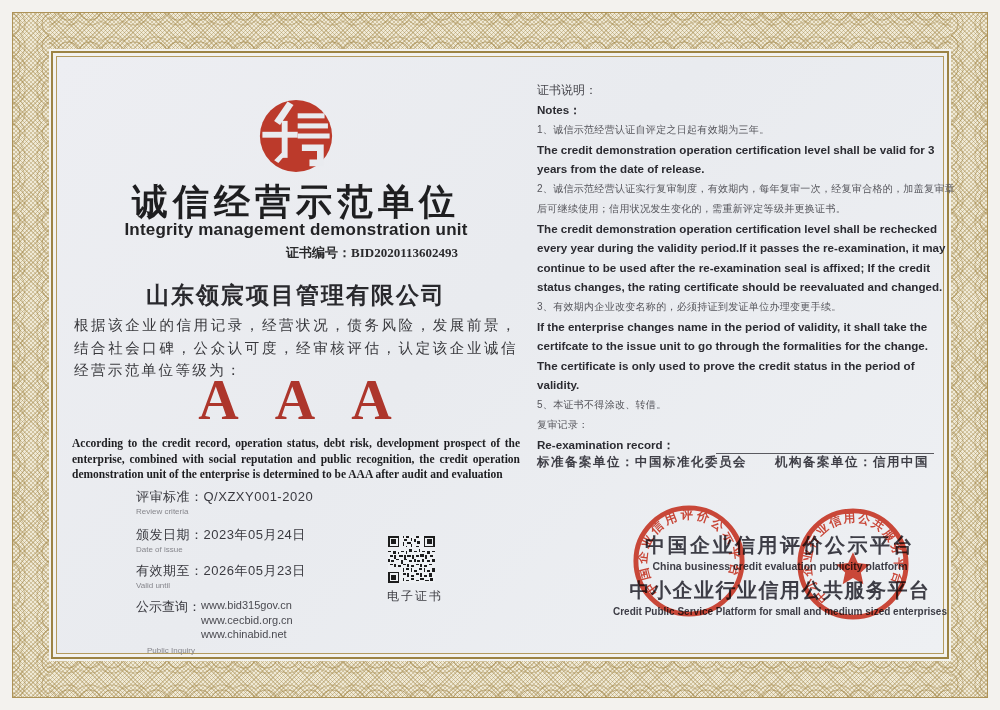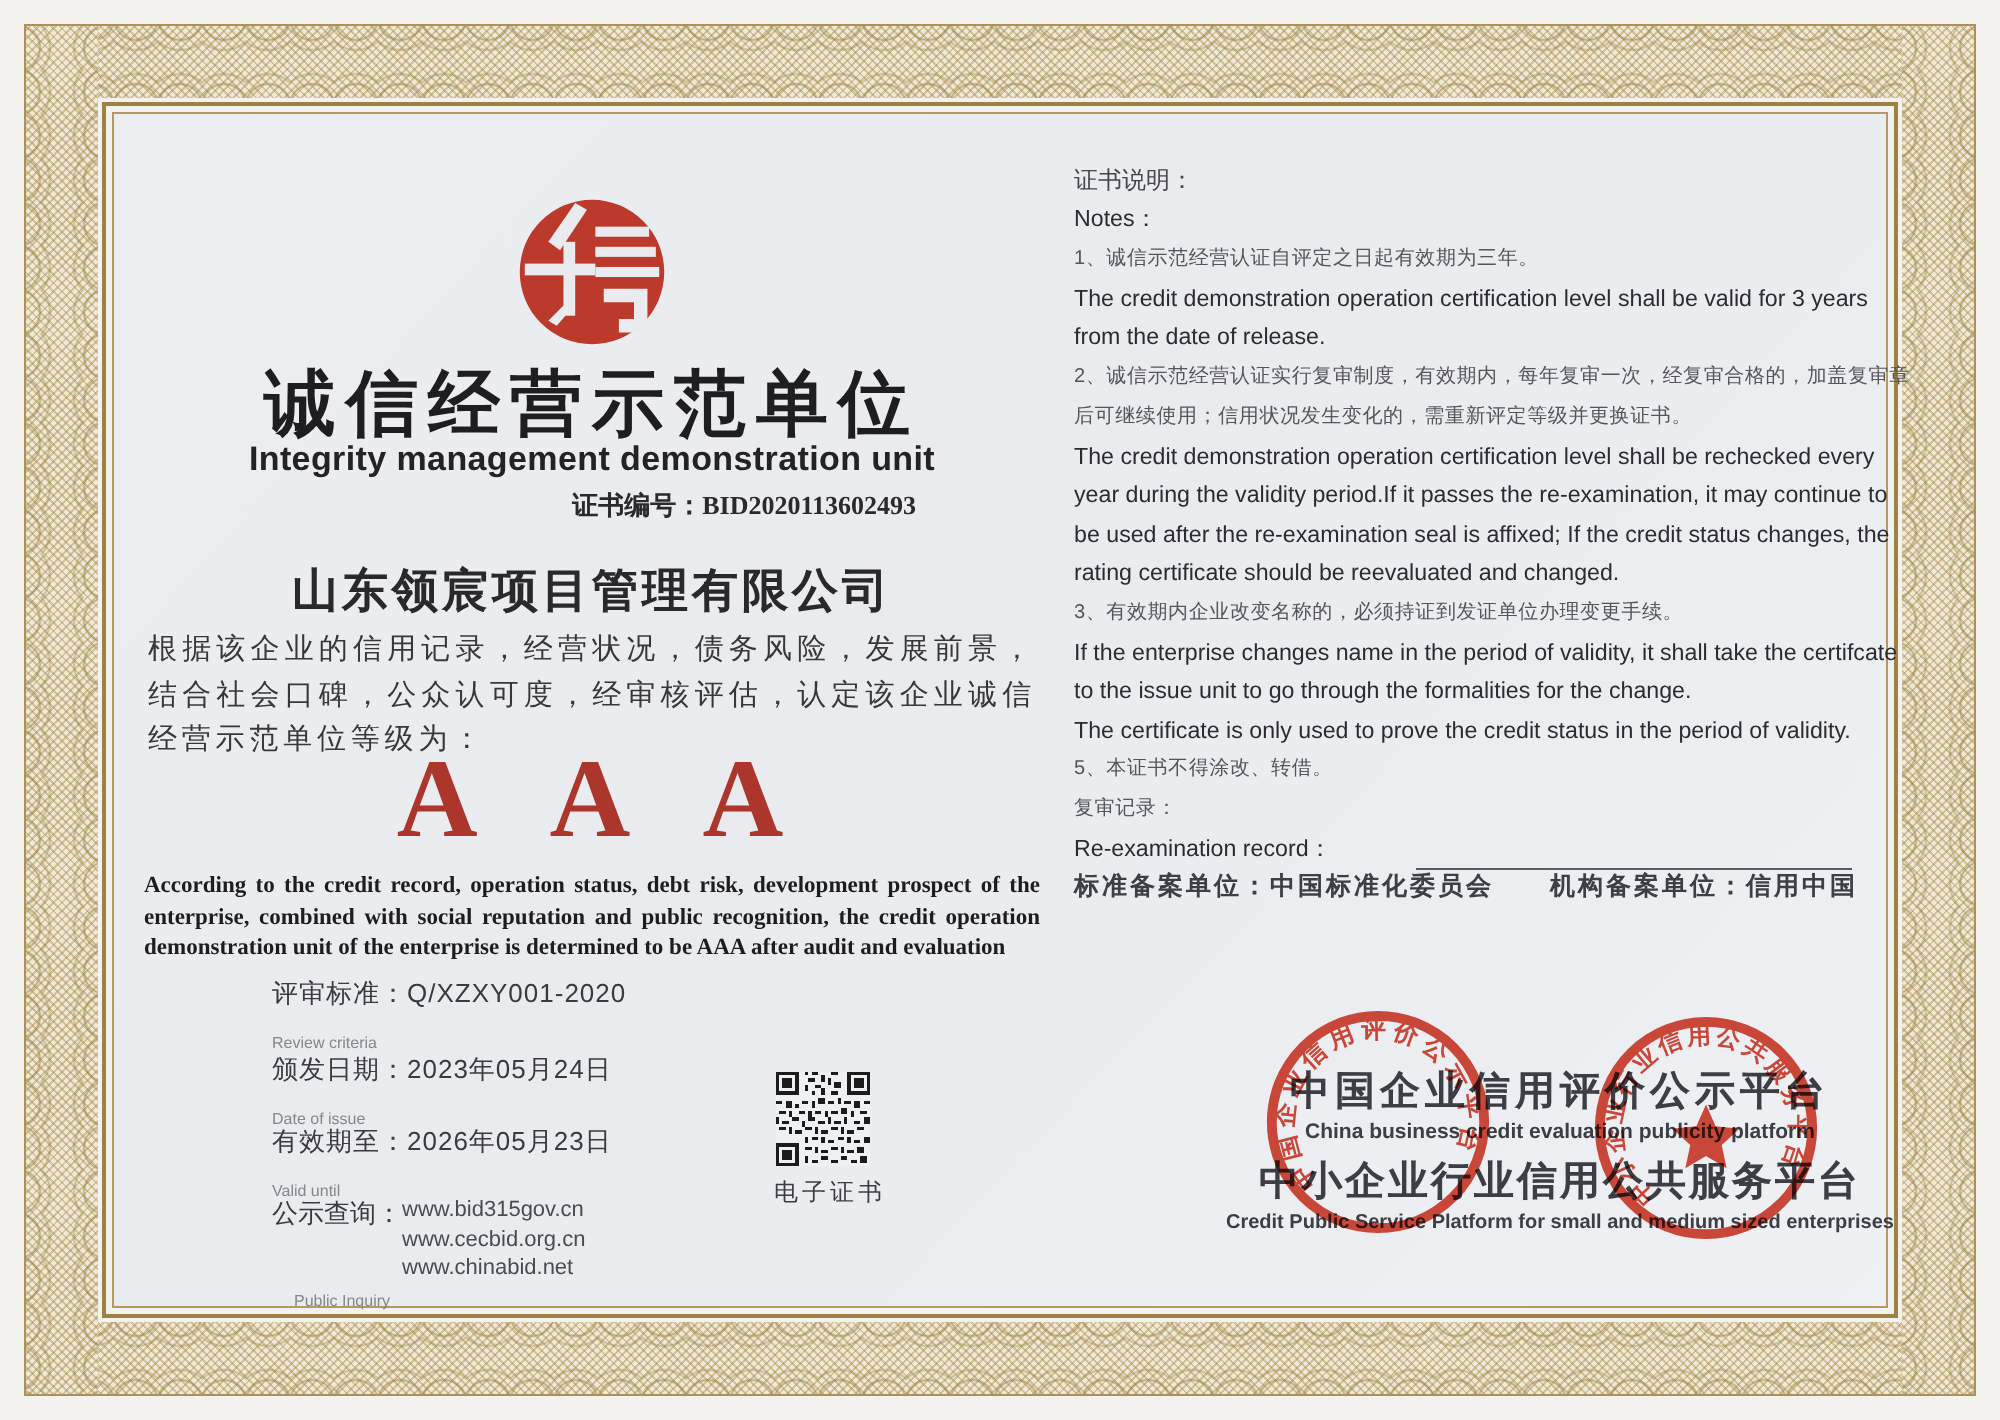--- a/index.html
+++ b/index.html
@@ -43,35 +43,35 @@
   .cert-no{position:absolute;left:0;top:154px;width:100%;text-align:right;padding-right:64px;box-sizing:border-box;
     font-family:"Liberation Serif",serif;font-weight:700;font-size:13px;color:#2a2a2c;}
   .company{position:absolute;left:0;top:190px;width:100%;font-size:23px;font-weight:600;letter-spacing:2px;color:#29292d;white-space:nowrap;text-align:center;}
   .statement{position:absolute;left:4px;top:224px;width:444px;text-align:justify;font-size:14.5px;line-height:22.5px;letter-spacing:2.4px;color:#38383c;}
   .grade{position:absolute;left:0;top:278px;width:100%;font-family:"Liberation Serif",serif;font-weight:700;font-size:56px;
     color:#ad362c;letter-spacing:36px;text-indent:34px;}
   .stmt-en{position:absolute;left:2px;top:346px;width:448px;text-align:justify;font-family:"Liberation Serif",serif;
     font-weight:700;font-size:11.5px;line-height:15.5px;color:#1d1d20;}
   .meta{position:absolute;left:66px;text-align:left;}
   .meta .m1{font-size:13px;color:#3a3a40;letter-spacing:.5px;}
-  .meta .m2{font-size:8px;color:#86868c;margin-top:11px;}
+  .meta .m2{font-size:8px;color:#86868c;margin-top:1px;}
   .m-r1{top:398px;} .m-r2{top:436px;} .m-r3{top:472px;}
   .m-r4{top:508px;display:flex;text-align:left;}
   .inq-label{font-size:13px;color:#3a3a40;}
   .inq-urls{font-size:11px;color:#4a4a50;line-height:14.5px;text-align:left;}
   .pub-inq{position:absolute;left:77px;top:556px;font-size:8px;color:#86868c;text-align:right;}
   .qr{position:absolute;left:318px;top:446px;width:47px;height:47px;}
   .eqr-label{position:absolute;left:300px;top:498px;width:90px;font-size:12px;letter-spacing:2px;color:#3c3c42;text-align:center;}
 
   
   .rightcol{position:absolute;left:537px;top:80px;width:422px;color:#45454b;}
   .rightcol p{margin:0;}
   .nh{font-size:12px;line-height:20px;color:#45454b;}
   .nz{font-size:10px;line-height:20px;color:#55555b;letter-spacing:.3px;}
-  .ne{font-size:11.6px;line-height:19.5px;color:#2b2b31;font-weight:400;}
+  .ne{font-size:11.6px;line-height:19.5px;color:#2b2b31;font-weight:700;}
   .reexam-en{display:flex;align-items:flex-end;}
   .uline{display:inline-block;flex:0 0 218px;margin-left:42px;border-bottom:1px solid #5a5a60;height:14px;}
   .filing{margin-top:12px;font-size:12.5px;letter-spacing:1.5px;color:#3e3e46;font-weight:600;white-space:nowrap;}
 
   
   .footer-block{position:absolute;left:585px;top:532px;width:390px;text-align:center;z-index:1;color:#3d3d46;}
   .f-zh1{font-size:20px;font-weight:700;letter-spacing:2.5px;white-space:nowrap;}
   .f-en1{font-size:10.5px;font-weight:700;margin-top:1px;}
   .f-zh2{font-size:20px;font-weight:700;letter-spacing:1.5px;margin-top:5px;white-space:nowrap;}
   .f-en2{font-size:10px;font-weight:700;margin-top:2px;}

